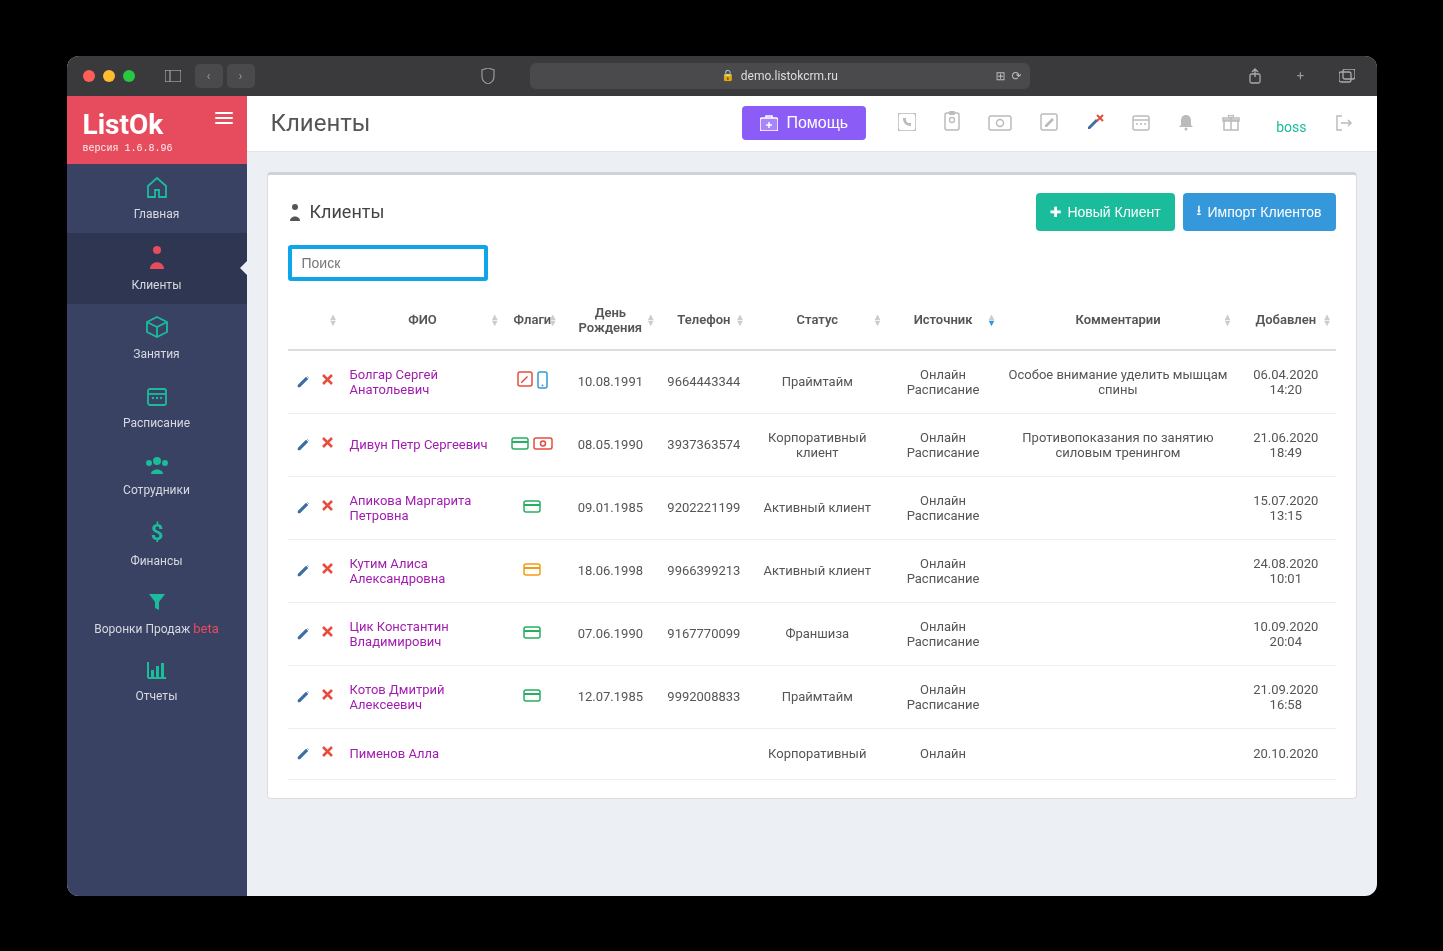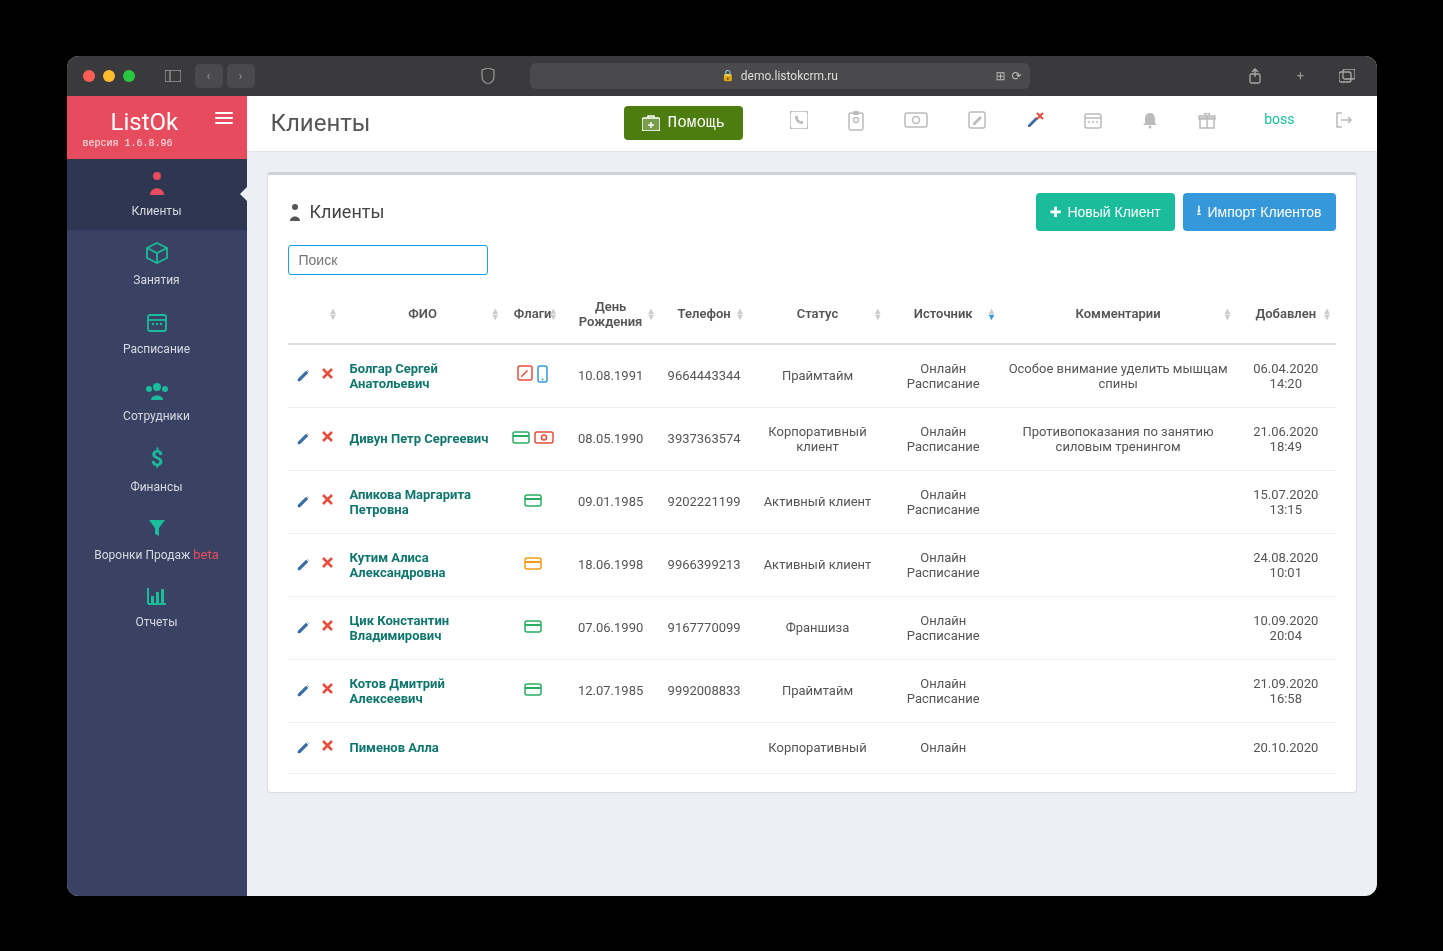--- a/index.html
+++ b/index.html
@@ -48,21 +48,21 @@
 }
 .tb-addr .lock { font-size: 11px; }
 .tb-addr .reload { position: absolute; right: 8px; display: flex; gap: 6px; color: #bbb; }
 .tb-right { margin-left: auto; display: flex; gap: 18px; color: #aaa; }
 .app { flex: 1; display: flex; overflow: hidden; }
 .sidebar {
   width: 180px; background: #394263; color: #d7d9e0; display: flex; flex-direction: column;
   font-size: 13px;
 }
 .brand { background: #e74c5e; color: #fff; padding: 12px 16px 10px; position: relative; }
-.brand-title { font-size: 24px; font-weight: 400; margin-left: 28px; }
+.brand-title { font-size: 28px; font-weight: 700; }
 .brand-ver { font-size: 10px; opacity: 0.9; margin-top: 2px; font-family: Liberation Mono, monospace; }
 .brand-burger { position: absolute; right: 14px; top: 16px; display: flex; flex-direction: column; gap: 3px; }
 .brand-burger span { width: 18px; height: 2px; background: #fff; border-radius: 1px; }
 .side-nav { flex: 1; overflow-y: auto; }
 .side-item {
   display: flex; flex-direction: column; align-items: center; justify-content: center;
   padding: 12px 4px; cursor: pointer; position: relative;
 }
 .side-item.active { background: #2f3651; }
 .side-item.active::after {
@@ -73,58 +73,58 @@
 .side-item.active .side-icon { color: #e74c5e; }
 .side-label { font-size: 12px; color: #d7d9e0; text-align: center; }
 .side-beta { color: #e74c5e; font-size: 13px; margin-left: 3px; }
 .main { flex: 1; display: flex; flex-direction: column; overflow: hidden; }
 .topbar {
   height: 56px; background: #fff; display: flex; align-items: center;
   padding: 0 24px; gap: 16px; border-bottom: 1px solid #e5e5e5;
 }
 .page-title { font-size: 24px; color: #555; font-weight: 400; }
 .btn-help {
-  margin-left: auto; background: #4d7c0f; color: #fff; border: none;
+  margin-left: auto; background: #8b5cf6; color: #fff; border: none;
   padding: 8px 18px; border-radius: 4px; font-size: 16px; cursor: pointer;
-  display: flex; align-items: center; gap: 8px; font-family: Liberation Mono, monospace;
-}
-.topbar-icons { display: flex; gap: 40px; align-items: flex-start; margin-left: 31px; }
+  display: flex; align-items: center; gap: 8px;
+}
+.topbar-icons { display: flex; gap: 28px; align-items: flex-end; margin-left: 16px; }
 .topbar-icons .ticon { color: #bbb; font-size: 18px; cursor: pointer; }
 .topbar-user { color: #1abc9c; font-size: 14px; margin-left: 8px; }
 .content { flex: 1; padding: 20px; overflow-y: auto; }
 .panel {
   background: #fff; border-radius: 4px; border: 1px solid #ddd;
   border-top: 3px solid #cfd2d6; padding: 18px 20px;
 }
 .panel-head { display: flex; align-items: center; margin-bottom: 14px; }
 .panel-title { font-size: 18px; color: #444; display: flex; align-items: center; gap: 8px; }
 .panel-actions { margin-left: auto; display: flex; gap: 8px; }
 .btn {
   border: none; border-radius: 4px; padding: 7px 14px; font-size: 14px;
   color: #fff; cursor: pointer; display: inline-flex; align-items: center; gap: 6px;
 }
 .btn-green { background: #1abc9c; }
 .btn-blue { background: #3498db; }
 .search-box {
-  width: 200px; padding: 6px 10px; font-size: 14px; border: 1px solid #0ea5e9;
+  width: 200px; padding: 6px 10px; font-size: 14px; border: 4px solid #0ea5e9;
   border-radius: 3px; color: #555; margin-bottom: 10px;
 }
 table { width: 100%; border-collapse: collapse; font-size: 13px; }
 thead th {
   text-align: center; padding: 14px 8px; color: #555; font-weight: 600;
   border-bottom: 2px solid #ddd; position: relative; cursor: pointer;
 }
 thead th .sort { color: #ccc; font-size: 10px; position: absolute; right: 6px; top: 50%; transform: translateY(-50%); display: flex; flex-direction: column; line-height: 6px; }
 thead th .sort .down.active { color: #3498db; }
 tbody td {
   padding: 16px 8px; border-bottom: 1px solid #eee; text-align: center;
   color: #555; vertical-align: middle;
 }
 tbody td.name { text-align: left; }
-tbody td.name a { color: #0f766e; text-decoration: none; font-weight: bold; }
+tbody td.name a { color: #a21caf; text-decoration: none; }
 .row-actions { display: flex; gap: 10px; justify-content: center; }
 .row-actions .edit { color: #3b6ea5; cursor: pointer; }
 .row-actions .del { color: #e74c3c; cursor: pointer; }
 .flag-icons { display: flex; gap: 4px; justify-content: center; font-size: 15px; }
 .f-edit { color: #e74c3c; }
 .f-mobile { color: #3498db; }
 .f-card-g { color: #27ae60; }
 .f-card-o { color: #f39c12; }
 .f-money { color: #e74c3c; }
 svg { display: inline-block; }
@@ -184,20 +184,26 @@
       <div class="brand">
         <div class="brand-title">ListOk</div>
         <div class="brand-ver">версия 1.6.8.96</div>
         <div class="brand-burger">
             <span></span>
             <span></span>
             <span></span>
           </div>
       </div>
       <nav class="side-nav" id="side-nav">
+          <div class="side-item">
+            <div class="side-icon"><svg width="24" height="22" viewBox="0 0 24 22">
+                <path d="M3 10 L12 2 L21 10 V21 H14 V14 H10 V21 H3 Z" fill="none" stroke="currentColor" stroke-width="1.8"></path>
+              </svg></div>
+    <div class="side-label">Главная</div>
+          </div>
           <div class="side-item active">
             <div class="side-icon"><svg width="18" height="24" viewBox="0 0 18 24">
                 <circle cx="9" cy="5" r="4" fill="currentColor"></circle>
                 <path d="M2 24 C2 15 16 15 16 24 Z" fill="currentColor"></path>
               </svg></div>
     <div class="side-label">Клиенты</div>
           </div>
           <div class="side-item">
             <div class="side-icon"><svg width="24" height="22" viewBox="0 0 24 22">
                 <path d="M12 1 L22 6 V16 L12 21 L2 16 V6 Z M2 6 L12 11 L22 6 M12 11 V21" fill="none" stroke="currentColor" stroke-width="1.8"></path>

